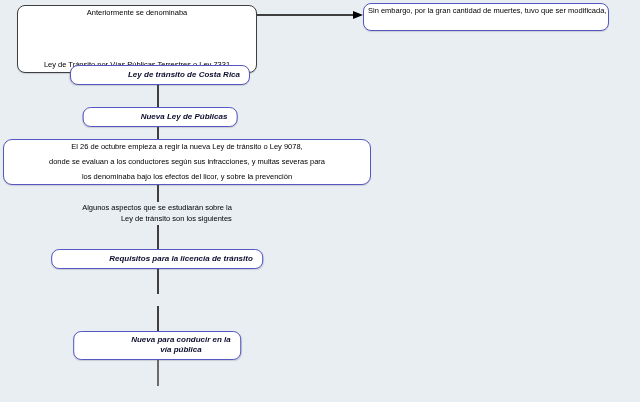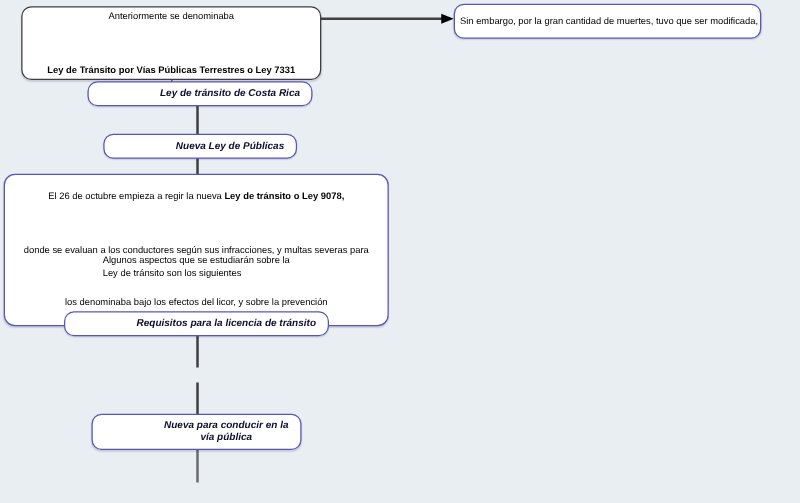--- a/index.html
+++ b/index.html
@@ -38,48 +38,47 @@
   }
   .box{
     position:absolute;
     background:#ffffff;
     border:1.5px solid #5656c0;
     border-radius:8px;
     z-index:2;
     box-shadow:0 1px 1px rgba(60,60,90,0.18);
     display:flex;
     flex-direction:column;
-    justify-content:center;
+    justify-content:space-between;
     text-align:center;
     box-sizing:border-box;
-    gap:32px;
   }
   .box.dark{border-color:#3f3f3f;}
   .node-label{
     font-size:8px;
     font-weight:bold;
     font-style:italic;
     color:#0c0c2e;
     white-space:nowrap;
     padding:4px 9px;
     line-height:1.3;
     margin-left:48px;
   }
   .centered{transform:translateX(-50%);}
   .t{
     font-size:7.5px;
     color:#000;
     line-height:1.4;
     white-space:nowrap;
   }
-  .t.b{font-weight:bold;}
+  .t.b{font-weight:normal;margin-top:41px;}
   .plainlabel{
     position:absolute;
     z-index:2;
-    text-align:left;
+    text-align:right;
     font-size:7.5px;
     color:#000;
     line-height:1.4;
     white-space:nowrap;
   }
   .pad-sm{padding:2px 4px;}
 </style>
 </head>
 <body>
 
@@ -109,21 +108,21 @@
   </div>
 
   <div class="box centered" style="left:160px;top:65px;">
     <div class="node-label">Ley de tránsito de Costa Rica</div>
   </div>
 
   <div class="box centered" style="left:160px;top:107px;">
     <div class="node-label">Nueva Ley de Públicas</div>
   </div>
 
-  <div class="box" style="left:3px;top:139px;width:308px;min-height:46px;border-radius:9px;padding:12px 4px;">
+  <div class="box" style="left:3px;top:139px;width:368px;min-height:46px;border-radius:9px;padding:2px 4px;">
     <div class="t"><span>El 26 de octubre empieza a regir la nueva </span><span class="t b">Ley de tránsito o Ley 9078,</span></div>
     <div class="t">donde se evaluan a los conductores según sus infracciones, y multas severas para</div>
     <div class="t">los denominaba bajo los efectos del licor, y sobre la prevención</div>
   </div>
 
   <div class="plainlabel centered" style="left:157px;top:203px;">
     <div>Algunos aspectos que se estudiarán sobre la</div>
     <div>Ley de tránsito son los siguientes</div>
   </div>
 

